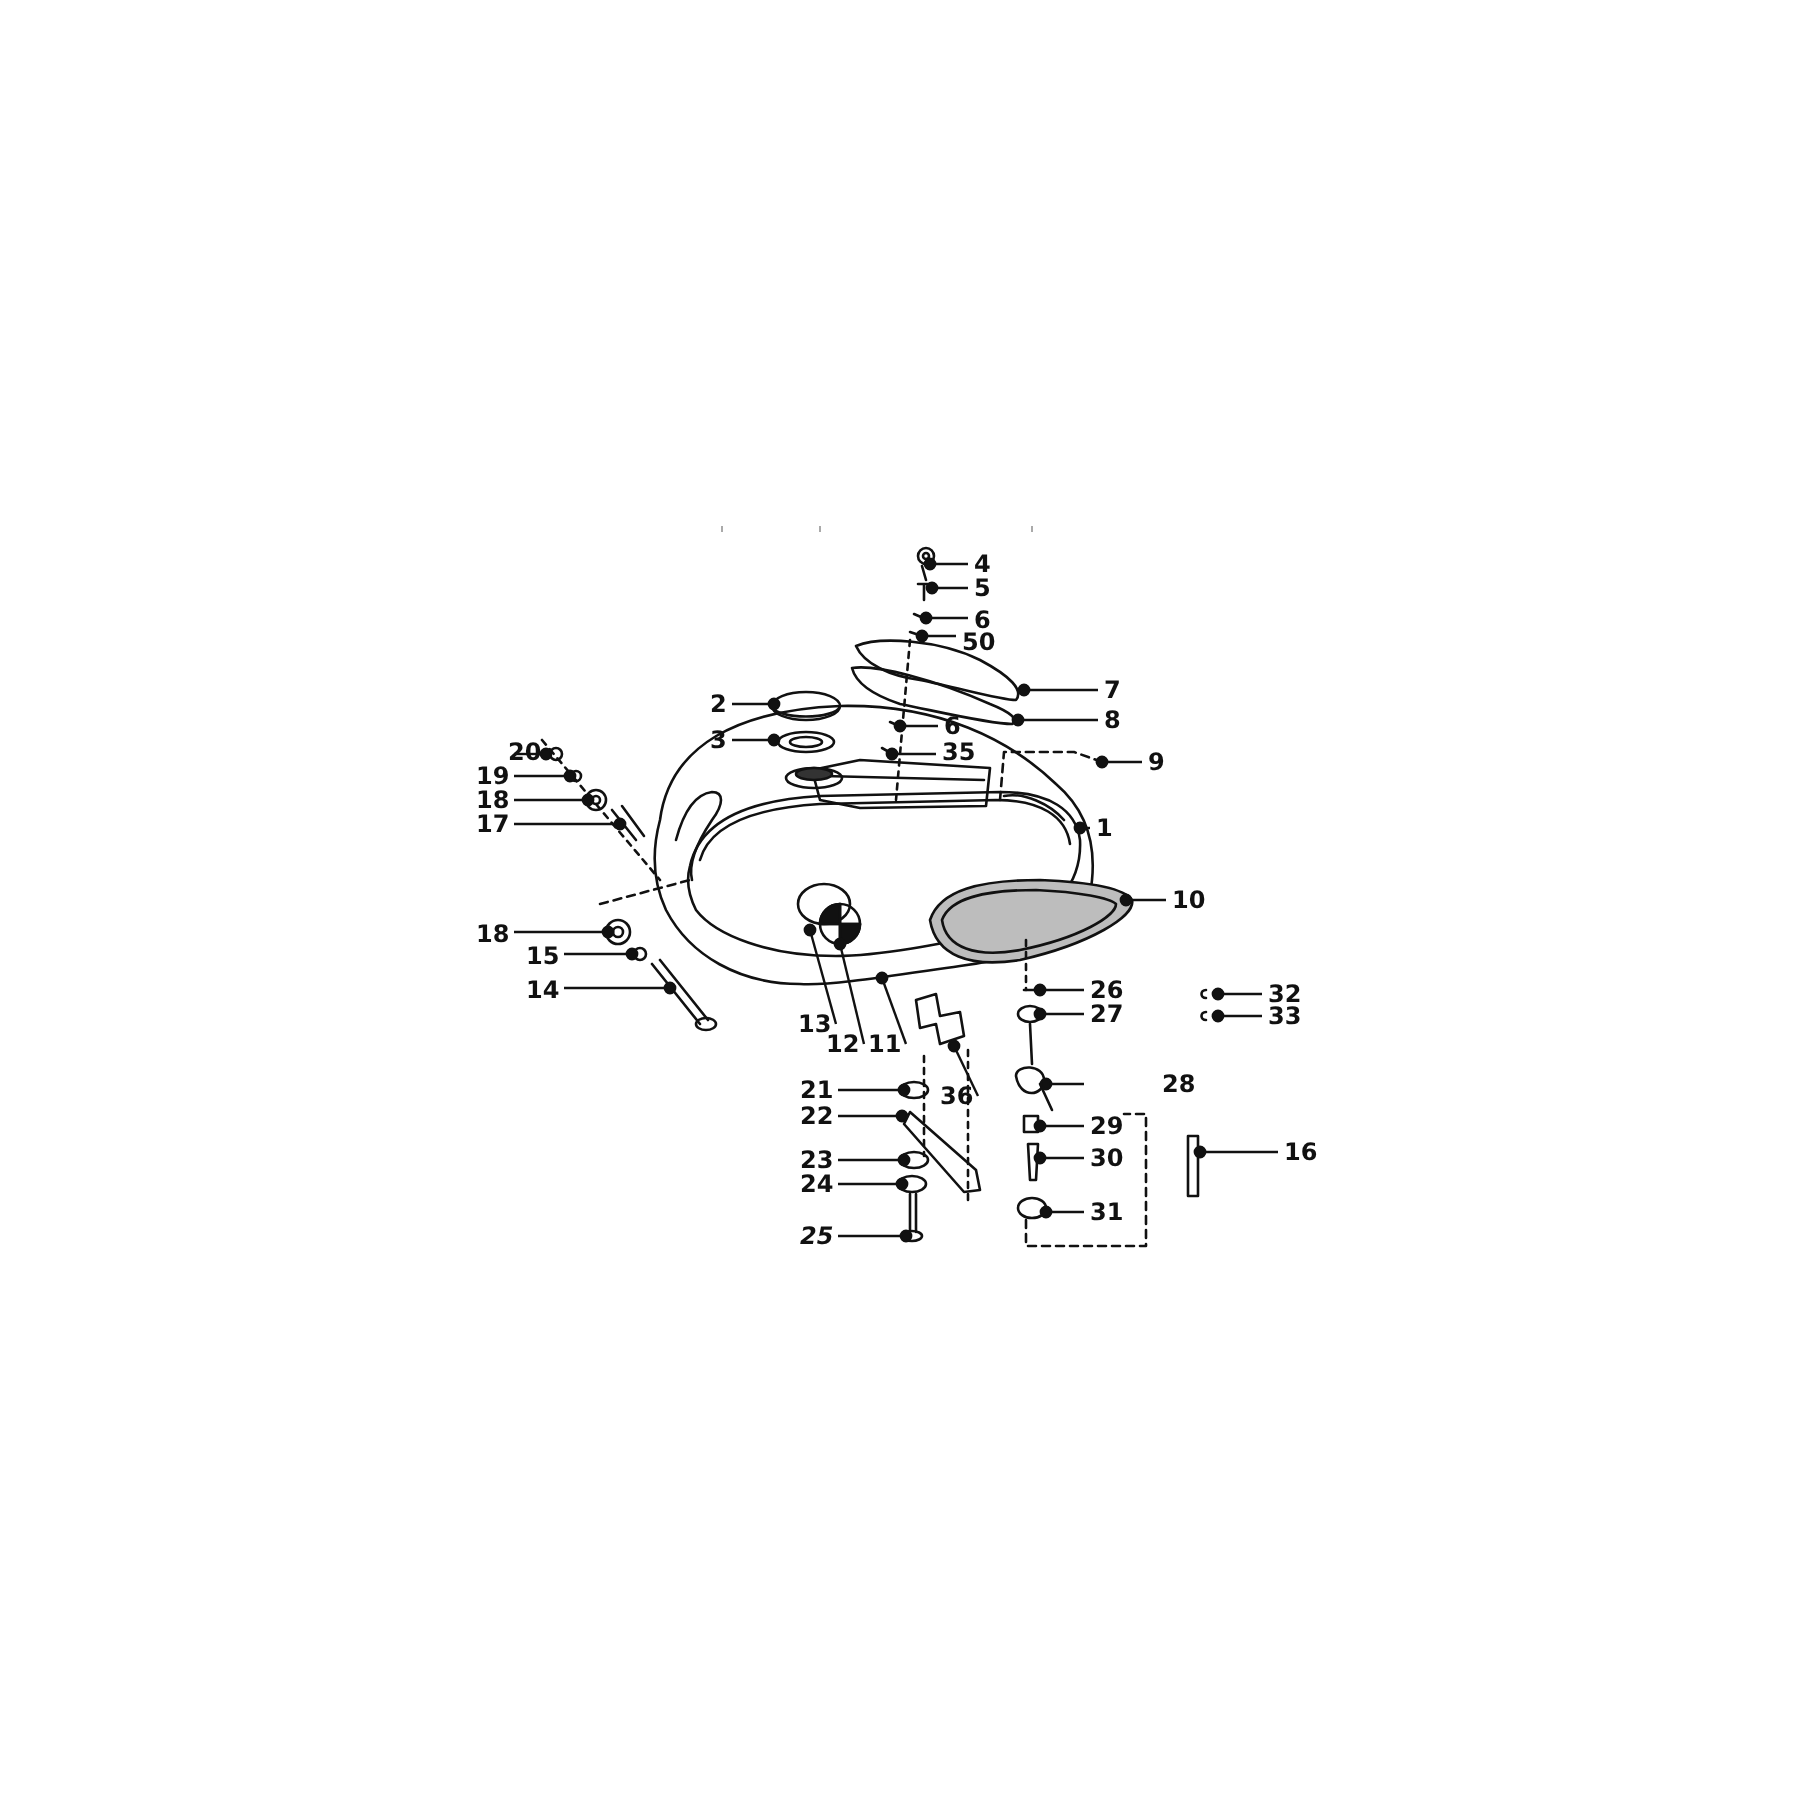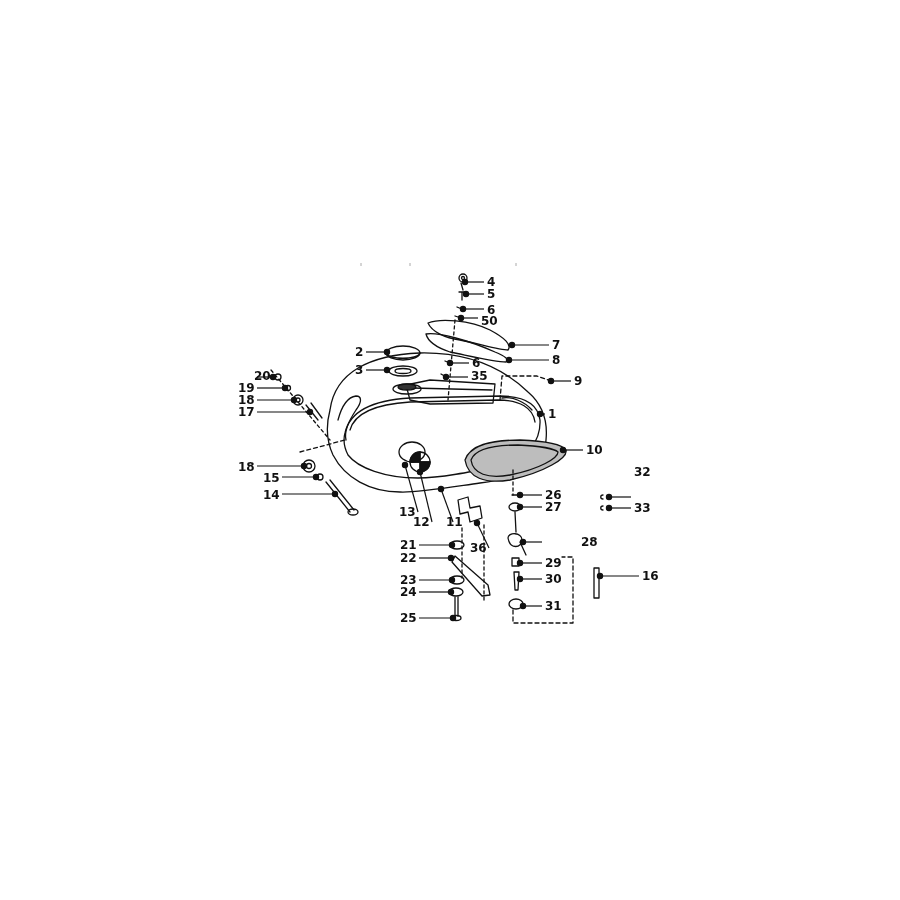--- a/index.html
+++ b/index.html
@@ -213,29 +213,29 @@
     <span class="callout-label" style="left: 586px; top: 444px;">10</span>
     <span class="callout-label" style="left: 238px; top: 370px; margin-left: 16px;">20</span>
     <span class="callout-label" style="left: 238px; top: 382px;">19</span>
     <span class="callout-label" style="left: 238px; top: 394px;">18</span>
     <span class="callout-label" style="left: 238px; top: 406px;">17</span>
     <span class="callout-label" style="left: 238px; top: 461px;">18</span>
     <span class="callout-label" style="left: 263px; top: 472px;">15</span>
     <span class="callout-label" style="left: 263px; top: 489px;">14</span>
     <span class="callout-label" style="left: 399px; top: 506px; text-align: right;">13</span>
     <span class="callout-label" style="left: 413px; top: 516px;">12</span>
-    <span class="callout-label" style="left: 434px; top: 516px; margin-left: 12px;">11</span>
+    <span class="callout-label" style="left: 434px; top: 516px;">11</span>
     <span class="callout-label" style="left: 470px; top: 542px;">36</span>
     <span class="callout-label" style="left: 400px; top: 539px;">21</span>
     <span class="callout-label" style="left: 400px; top: 552px;">22</span>
     <span class="callout-label" style="left: 400px; top: 574px;">23</span>
     <span class="callout-label" style="left: 400px; top: 586px;">24</span>
-    <span class="callout-label" style="left: 400px; top: 612px;">25</span>
+    <span class="callout-label" style="left: 400px; top: 612px; font-style: italic;">25</span>
     <span class="callout-label" style="left: 545px; top: 489px;">26</span>
     <span class="callout-label" style="left: 545px; top: 501px;">27</span>
     <span class="callout-label" style="left: 545px; top: 536px; margin-left: 36px;">28</span>
     <span class="callout-label" style="left: 545px; top: 557px; text-align: right;">29</span>
     <span class="callout-label" style="left: 545px; top: 573px;">30</span>
     <span class="callout-label" style="left: 545px; top: 600px;">31</span>
-    <span class="callout-label" style="left: 634px; top: 466px;">32</span>
+    <span class="callout-label" style="left: 634px; top: 491px;">32</span>
     <span class="callout-label" style="left: 634px; top: 502px;">33</span>
     <span class="callout-label" style="left: 642px; top: 570px;">16</span>
   </div>
 
 </body></html>

